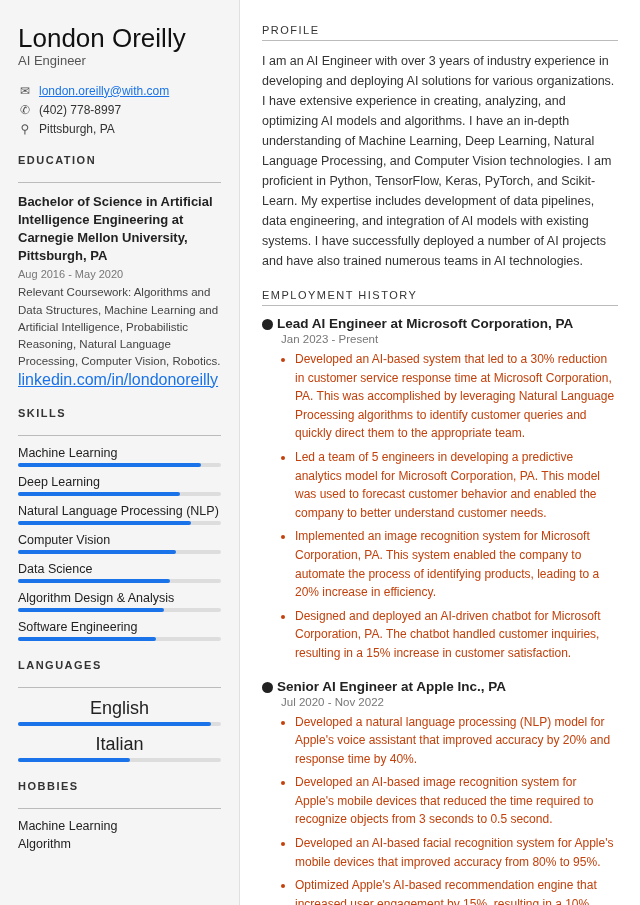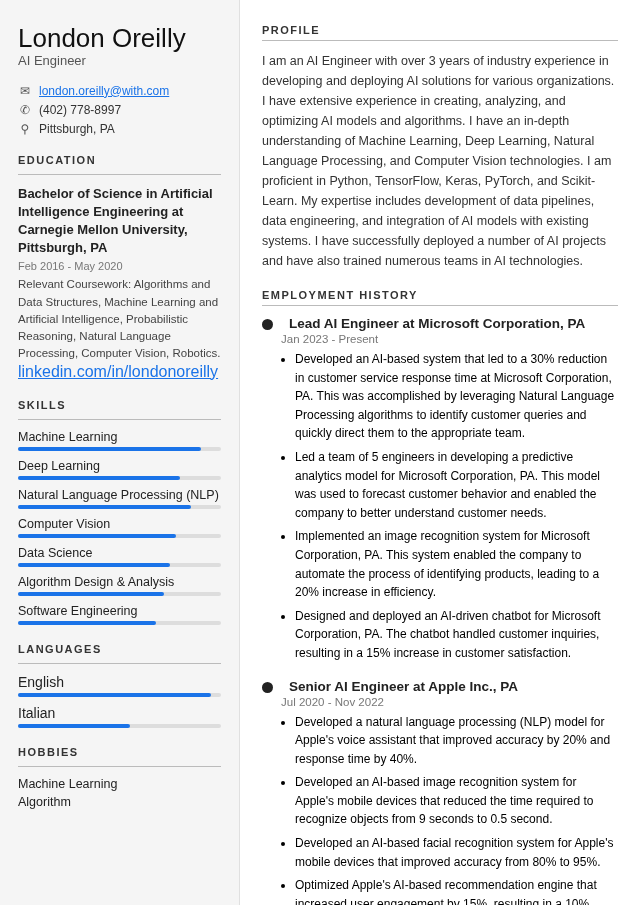--- a/index.html
+++ b/index.html
@@ -56,21 +56,21 @@
       width: 14px;
       text-align: center;
     }
     .section-label {
       font-size: 11px;
       font-weight: 700;
       letter-spacing: 1.5px;
       color: #333;
       text-transform: uppercase;
       border-bottom: 1.5px solid #bbb;
-      padding-bottom: 8px;
+      padding-bottom: 16px;
       margin-bottom: 10px;
       margin-top: 18px;
     }
     .education-degree {
       font-size: 13px;
       font-weight: 700;
       line-height: 1.4;
       margin-bottom: 3px;
     }
     .education-date {
@@ -103,57 +103,58 @@
     }
     .skill-bar-fill {
       background: #1a73e8;
       border-radius: 3px;
       height: 4px;
     }
     .lang-item {
       margin-bottom: 8px;
     }
     .lang-name {
-      font-size: 14px;
+      font-size: 18px;
       margin-bottom: 3px;
+      text-align: center;
     }
     .hobby-item {
       font-size: 12.5px;
       margin-bottom: 4px;
     }
 
     
     .main-content {
       flex: 1;
       padding: 24px 22px 24px 22px;
       background: #fff;
     }
     .main-section-label {
       font-size: 11px;
-      font-weight: 700;
+      font-weight: 400;
       letter-spacing: 1.5px;
       color: #333;
       text-transform: uppercase;
       border-bottom: 1.5px solid #bbb;
       padding-bottom: 4px;
       margin-bottom: 10px;
     }
     .profile-text {
       font-size: 12.5px;
       color: #333;
       line-height: 1.6;
       margin-bottom: 18px;
     }
     .emp-history-block {
       margin-bottom: 16px;
     }
     .emp-job-header {
       display: flex;
       align-items: flex-start;
-      gap: 16px;
+      gap: 4px;
       margin-bottom: 2px;
     }
     .emp-dot {
       width: 11px;
       height: 11px;
       border-radius: 50%;
       background: #222;
       margin-top: 3px;
       flex-shrink: 0;
     }
@@ -166,21 +167,21 @@
       color: #777;
       margin-left: 19px;
       margin-bottom: 5px;
     }
     .emp-bullets {
       margin-left: 19px;
       padding-left: 14px;
     }
     .emp-bullets li {
       font-size: 12px;
-      color: #000000;
+      color: #c2410c;
       line-height: 1.55;
       margin-bottom: 5px;
     }
   </style>
 </head>
 <body>
 
 <div class="resume-container">
 
   <div class="sidebar">
@@ -199,21 +200,21 @@
       </div>
       <div class="contact-item">
         <span class="contact-icon">⚲</span>
         <span>Pittsburgh, PA</span>
       </div>
     </div>
 
     <div class="section-label">EDUCATION</div>
     <div>
       <div class="education-degree">Bachelor of Science in Artificial Intelligence Engineering at Carnegie Mellon University, Pittsburgh, PA</div>
-      <div class="education-date">Feb 2016 - May 2020</div>
+      <div class="education-date">Aug 2016 - May 2020</div>
       <div class="education-desc">Relevant Coursework: Algorithms and Data Structures, Machine Learning and Artificial Intelligence, Probabilistic Reasoning, Natural Language Processing, Computer Vision, Robotics.</div>
     </div>
 
     <div class="links-block">
       <a href="#">linkedin.com/in/londonoreilly</a>
     </div>
 
     <div class="section-label">SKILLS</div>
     <div id="skills-container">
         <div class="skill-item">
@@ -305,21 +306,21 @@
           </ul>
         </div>
         <div class="emp-history-block">
           <div class="emp-job-header">
       <div class="emp-dot"></div>
       <div class="emp-job-title">Senior AI Engineer at Apple Inc., PA</div>
     </div>
           <div class="emp-date">Jul 2020 - Nov 2022</div>
           <ul class="emp-bullets">
             <li>Developed a natural language processing (NLP) model for Apple's voice assistant that improved accuracy by 20% and response time by 40%.</li>
-            <li>Developed an AI-based image recognition system for Apple's mobile devices that reduced the time required to recognize objects from 9 seconds to 0.5 second.</li>
+            <li>Developed an AI-based image recognition system for Apple's mobile devices that reduced the time required to recognize objects from 3 seconds to 0.5 second.</li>
             <li>Developed an AI-based facial recognition system for Apple's mobile devices that improved accuracy from 80% to 95%.</li>
             <li>Optimized Apple's AI-based recommendation engine that increased user engagement by 15%, resulting in a 10% increase in revenue.</li>
           </ul>
         </div>
       </div>
 
   </div>
 </div>
 
 </body></html>

